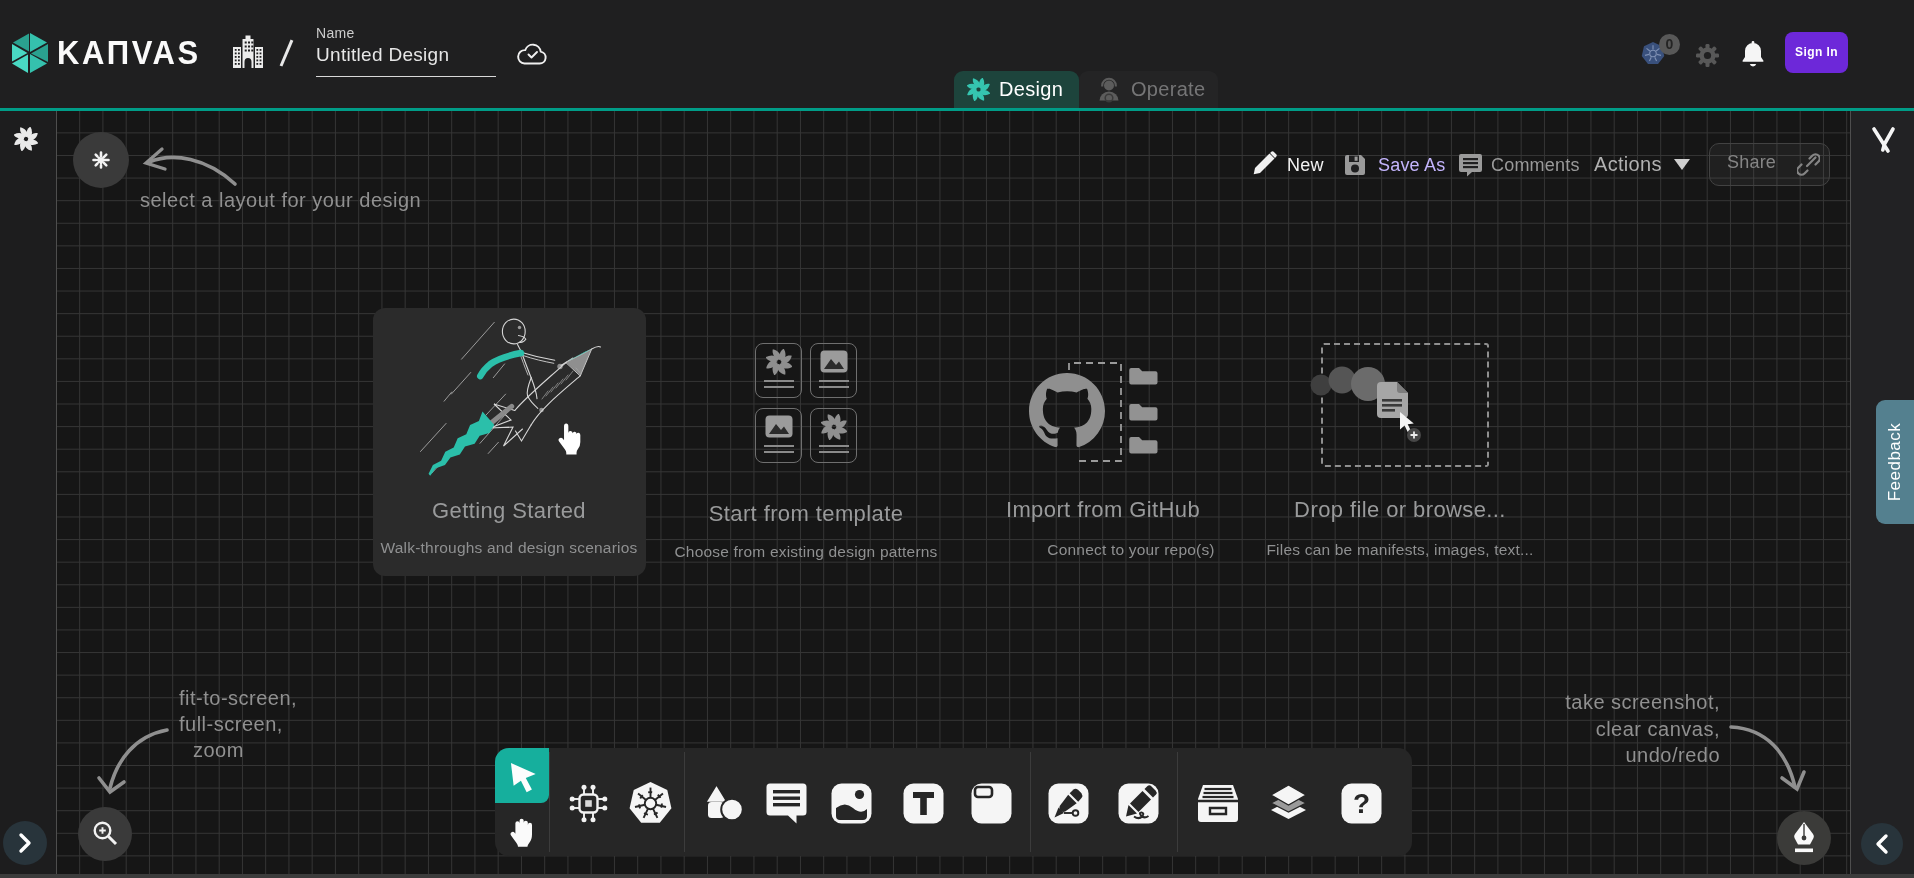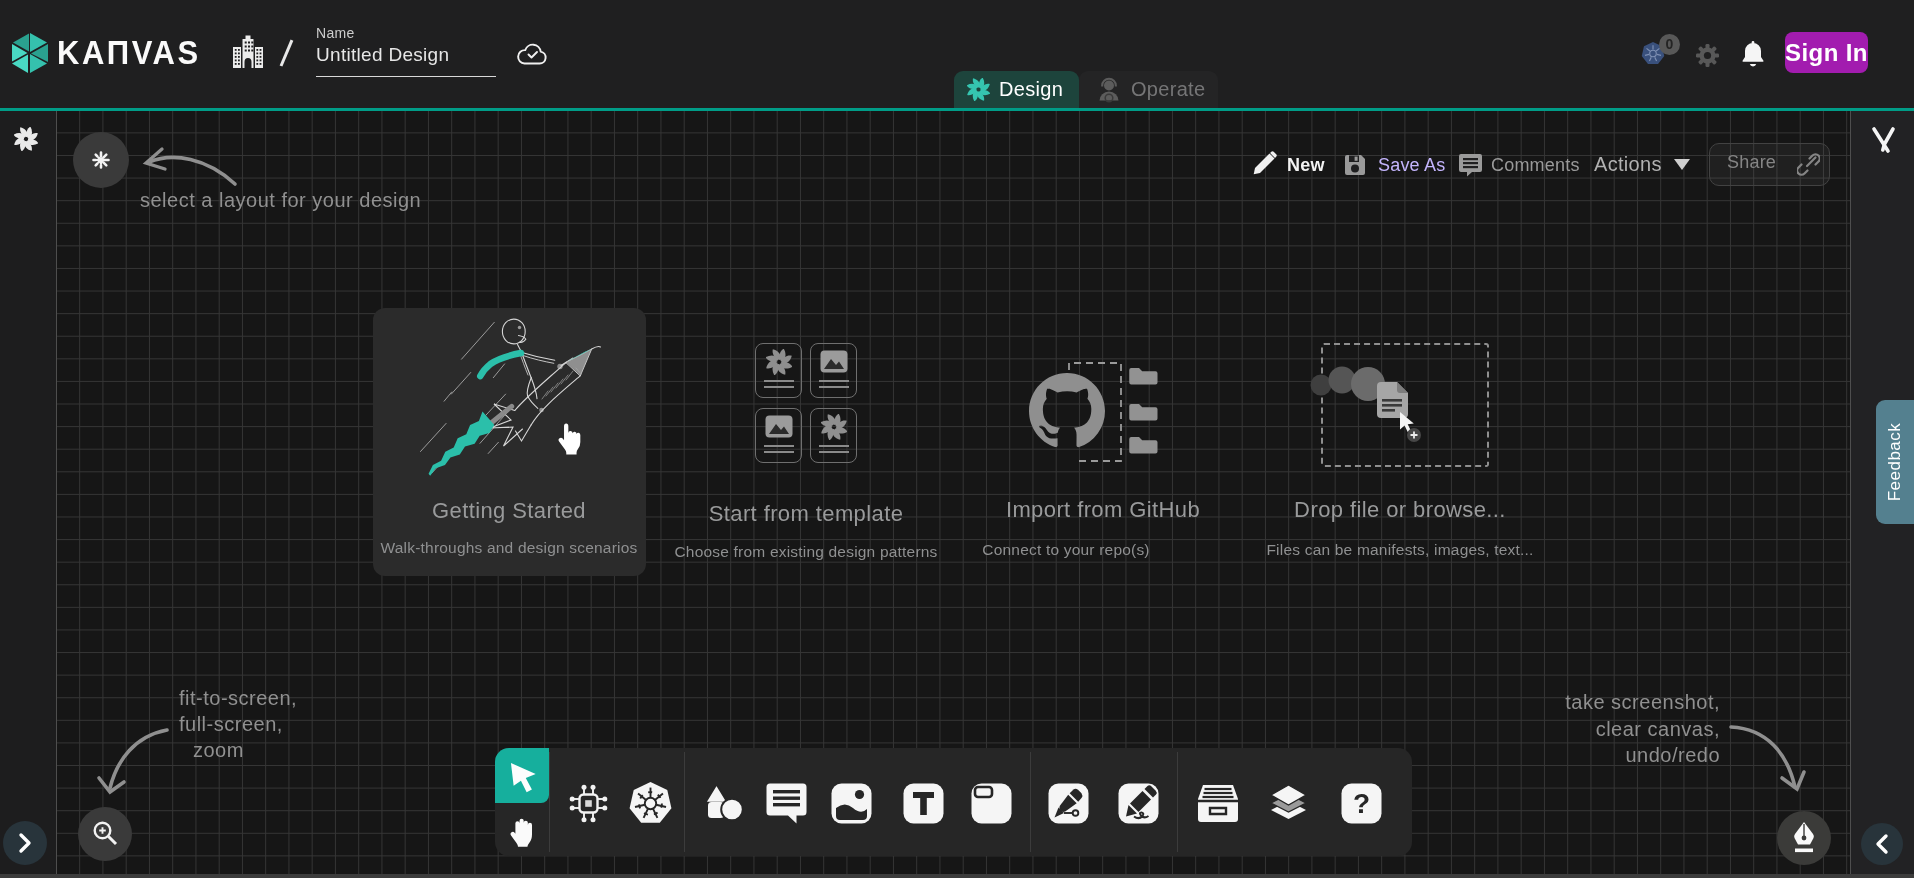--- a/index.html
+++ b/index.html
@@ -131,30 +131,30 @@
     <rect x="-2" y="-11.5" width="4" height="5" rx="1.2" transform="rotate(270)"></rect>
     <rect x="-2" y="-11.5" width="4" height="5" rx="1.2" transform="rotate(315)"></rect>
     <circle r="8"></circle>
     <circle r="3.6" fill="#1f1f20"></circle>
   </svg>
 <svg class="abs" style="left:1741px;top:41px" width="24" height="26" viewBox="0 0 24 26" fill="#f5f5f5">
 <path d="M12 2 a8 8 0 0 1 8 8 v6 l2.3 3.5 a0.8 0.8 0 0 1 -0.7 1.3 h-19.2 a0.8 0.8 0 0 1 -0.7 -1.3 l2.3 -3.5 v-6 a8 8 0 0 1 8 -8z"></path>
 <rect x="10.6" y="0" width="2.8" height="3.4" rx="1.4"></rect>
 <path d="M8.8 23 a3.3 3.3 0 0 0 6.4 0 z"></path>
 </svg>
-<div class="abs" style="left:1785px;top:32px;width:83px;height:41px;background:#a21caf;border-radius:8px;color:#fff;font-size:24px;font-weight:700;text-align:center;line-height:41px;letter-spacing:.4px">Sign In</div>
+<div class="abs" style="left:1785px;top:32px;width:63px;height:41px;background:#6d28d9;border-radius:8px;color:#fff;font-size:12px;font-weight:700;text-align:center;line-height:41px;letter-spacing:.4px">Sign In</div>
 <div id="leftmargin" class="abs"></div>
 <div id="canvas" class="abs"></div>
 <div id="rightpanel" class="abs"></div>
 <div id="bottomstrip" class="abs"></div>
 <svg class="abs" style="left:1249px;top:151px" width="28" height="28" viewBox="0 0 28 28" fill="#f0f0f0">
 <path d="M20.5 2.5 l5 5 -14.5 14.5 -6.3 1.3 1.3 -6.3 z"></path>
 <path d="M22.3 0.8 q1.2 -1.2 2.4 0 l2.5 2.5 q1.2 1.2 0 2.4 l-1.2 1.2 -4.9 -4.9 z"></path>
 </svg>
-<div class="abs" style="left:1287px;top:155px;font-size:18px;font-weight:700;color:#f2f2f2;letter-spacing:.2px">New</div>
+<div class="abs" style="left:1287px;top:155px;font-size:18px;font-weight:400;color:#f2f2f2;letter-spacing:.2px">New</div>
 <svg class="abs" style="left:1343px;top:153px" width="24" height="24" viewBox="0 0 24 24" fill="#9a9a9a">
 <path d="M2 4 q0-2 2-2 h14 l4 4 v14 q0 2 -2 2 h-16 q-2 0 -2 -2 z"></path>
 <rect x="6" y="2.5" width="10" height="6.5" fill="#1f1f20"></rect>
 <rect x="11.6" y="3.6" width="3" height="4.2" fill="#9a9a9a"></rect>
 <circle cx="12" cy="15.5" r="4" fill="#1f1f20"></circle>
 </svg>
 <div class="abs" style="left:1378px;top:155px;font-size:18px;color:#c4b5fd;letter-spacing:.2px">Save As</div>
 <svg class="abs" style="left:1458px;top:153px" width="25" height="25" viewBox="0 0 25 25" fill="#9a9a9a">
 <path d="M3 1 h19 q2 0 2 2 v14 q0 2 -2 2 h-8 l-5 4.5 v-4.5 h-6 q-2 0 -2 -2 v-14 q0 -2 2 -2z"></path>
 <g fill="#1f1f20">
@@ -290,21 +290,21 @@
 <svg class="abs" style="left:1128px;top:365px" width="30" height="21" viewBox="0 0 24 16" fill="#929292">
     <use href="#folder"></use>
   </svg>
 <svg class="abs" style="left:1128px;top:401px" width="30" height="21" viewBox="0 0 24 16" fill="#929292">
     <use href="#folder"></use>
   </svg>
 <svg class="abs" style="left:1128px;top:434px" width="30" height="21" viewBox="0 0 24 16" fill="#929292">
     <use href="#folder"></use>
   </svg>
 <div class="abs title cc" style="left:1103px;top:497px">Import from GitHub</div>
-<div class="abs cap cc" style="left:1066px;top:541px">Connect to your repo(s)</div>
+<div class="abs cap cc" style="left:1131px;top:541px">Connect to your repo(s)</div>
 <div class="abs" style="left:1321px;top:343px;width:168px;height:124px;border:2px dashed #8f8f8f;border-radius:3px"></div>
 <svg class="abs" style="left:1300px;top:355px" width="130" height="95" viewBox="0 0 130 95">
 <circle cx="21" cy="30" r="10.5" fill="#3f3f3f"></circle>
 <circle cx="42" cy="25" r="13.5" fill="#555555"></circle>
 <circle cx="68" cy="29" r="17" fill="#6b6b6b"></circle>
 <g transform="translate(77,27)">
 <path d="M0 4 q0 -4 4 -4 h16 l11 11 v21 q0 4 -4 4 h-23 q-4 0 -4 -4 z" fill="#a6a6a6"></path>
 <path d="M20 0 l11 11 h-8 q-3 0 -3 -3 z" fill="#7d7d7d"></path>
 <rect x="5" y="17" width="20" height="2.6" fill="#3a3a3a"></rect>
 <rect x="5" y="22" width="20" height="2.6" fill="#3a3a3a"></rect>

